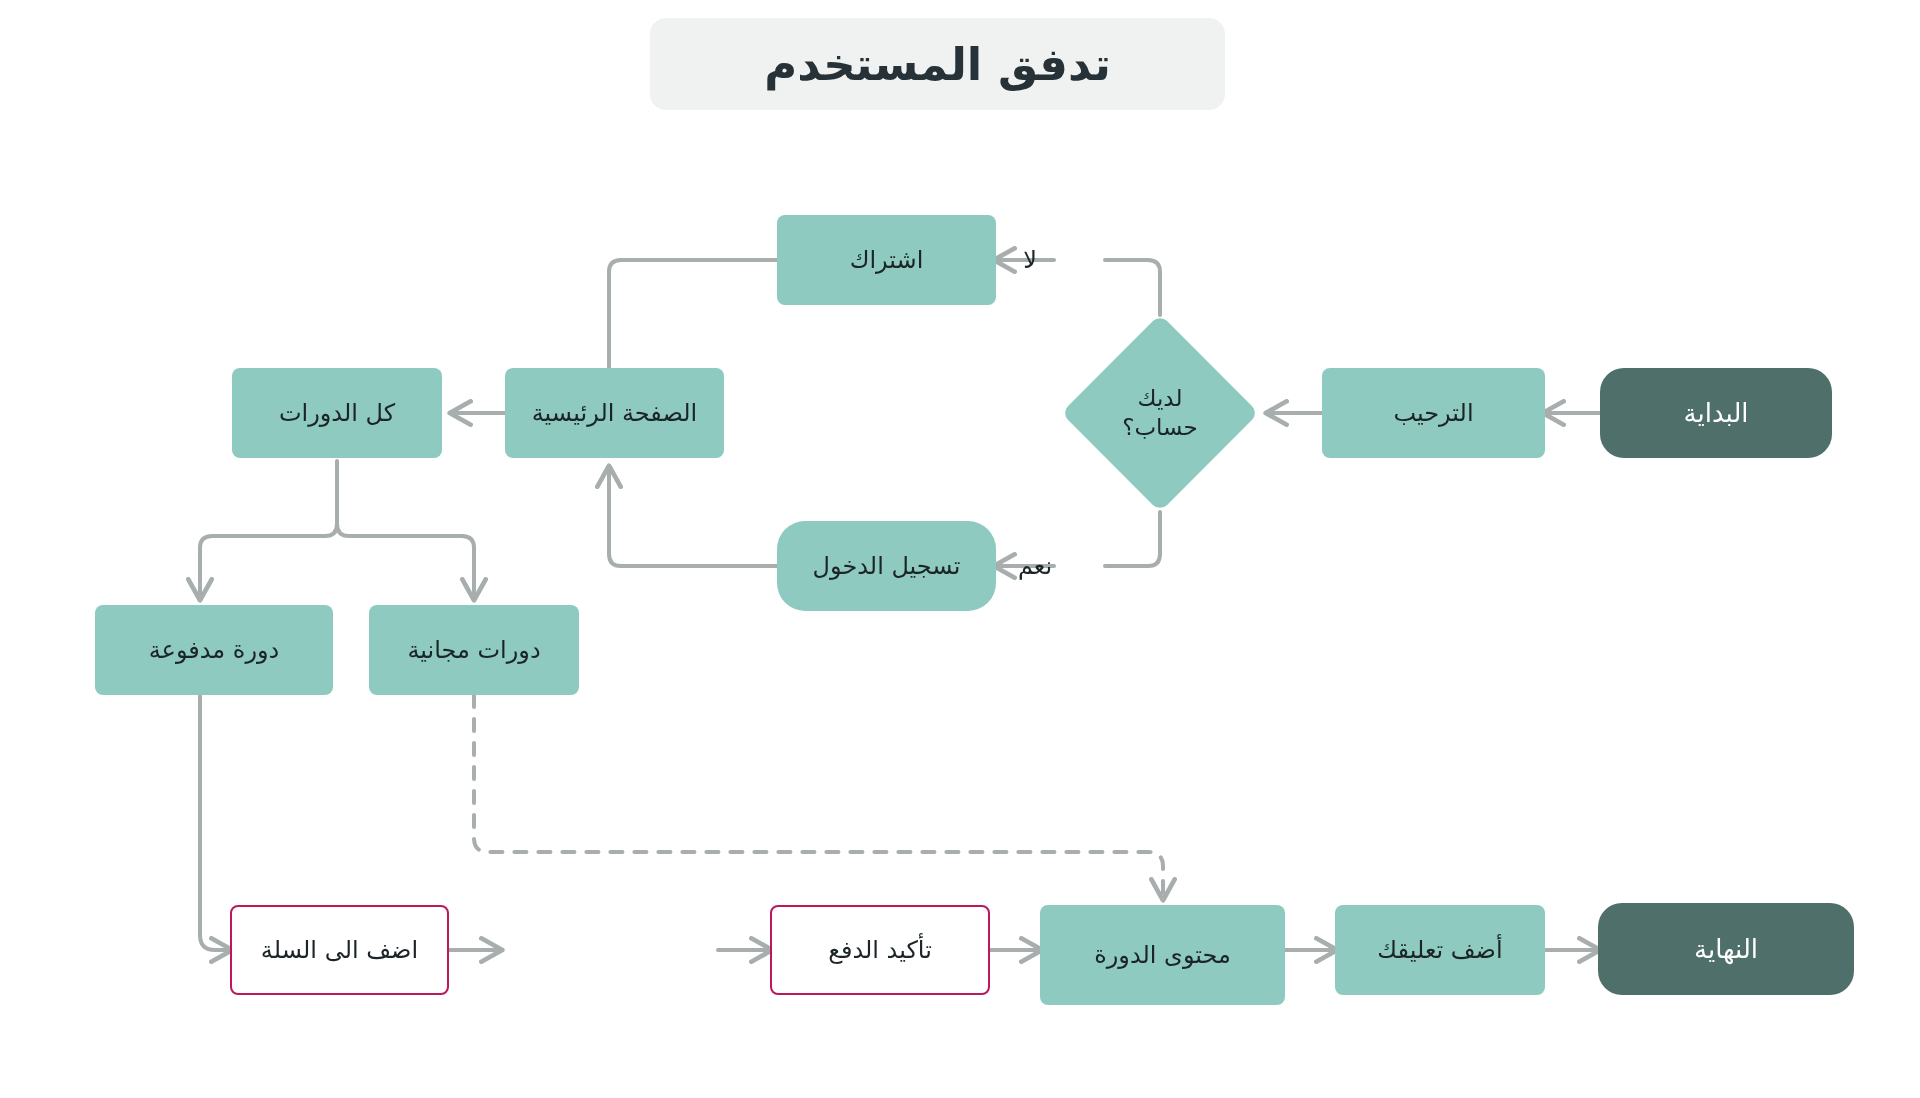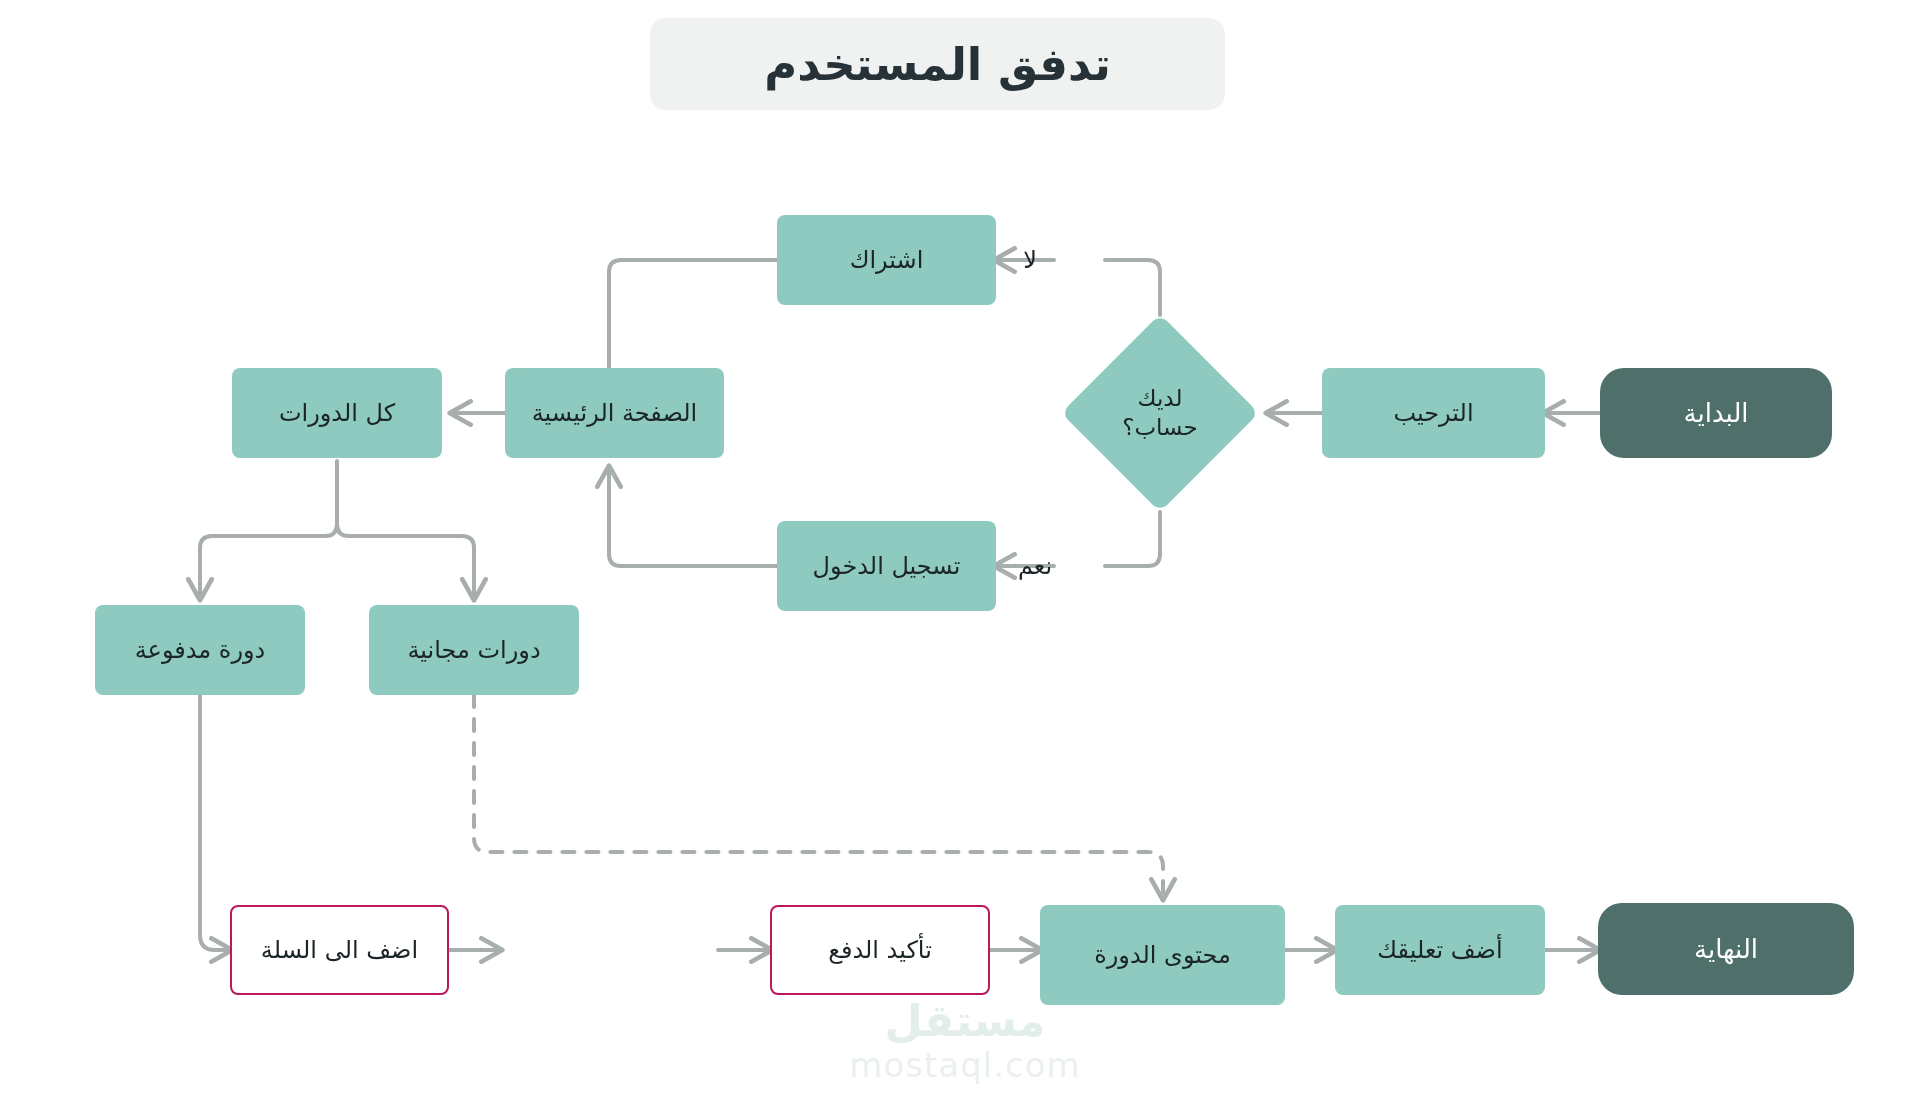--- a/index.html
+++ b/index.html
@@ -203,33 +203,33 @@
   </div>
 
   <div class="edge-label" style="left:1000px; top:544px; width:70px; height:44px;">
     <span>نعم</span>
   </div>
 
   <div class="node fill" style="left:777px; top:215px; width:219px; height:90px;">
     <span>اشتراك</span>
   </div>
 
-  <div class="node fill" style="left:777px; top:521px; width:219px; height:90px;">
+  <div class="node fill" style="left:777px; top:521px; width:219px; height:90px;border-radius:28px;">
     <span>تسجيل الدخول</span>
   </div>
 
   <div class="node fill" style="left:505px; top:368px; width:219px; height:90px;">
     <span>الصفحة الرئيسية</span>
   </div>
 
   <div class="node fill" style="left:232px; top:368px; width:210px; height:90px;">
     <span>كل الدورات</span>
   </div>
 
-  <div class="node fill" style="left:95px; top:605px; width:210px; height:90px;">
+  <div class="node fill" style="left:95px; top:605px; width:238px; height:90px;">
     <span>دورة مدفوعة</span>
   </div>
 
   <div class="node fill" style="left:369px; top:605px; width:210px; height:90px;">
     <span>دورات مجانية</span>
   </div>
 
   <div class="node outline" style="left:230px; top:905px; width:219px; height:90px;">
     <span>اضف الى السلة</span>
   </div>
@@ -244,18 +244,14 @@
   </div>
 
   <div class="node fill" style="left:1335px; top:905px; width:210px; height:90px;">
     <span>أضف تعليقك</span>
   </div>
 
   <div class="node terminal" style="left:1598px; top:903px; width:256px; height:92px;">
     <span>النهاية</span>
   </div>
 
-  <div class="watermark">
-    <span class="wm-ar">مستقل</span>
-    <span class="wm-en">mostaql.com</span>
-  </div>
 
 </div>
 
 </body></html>

